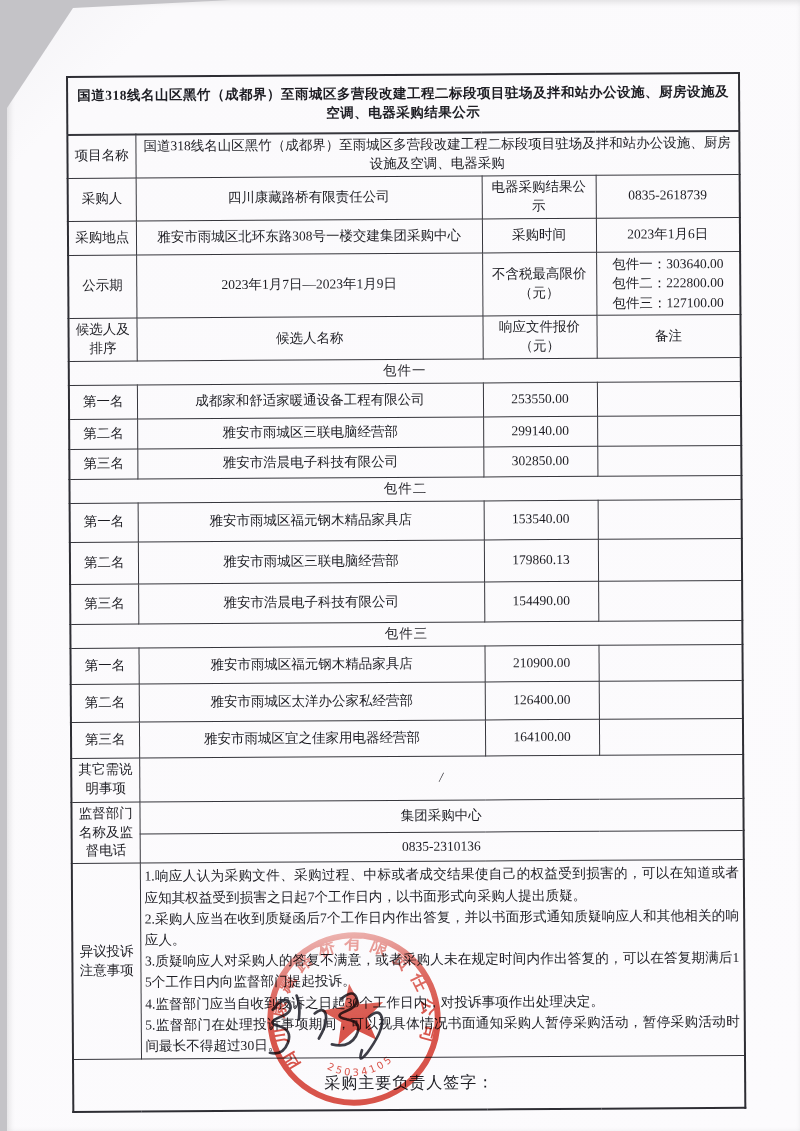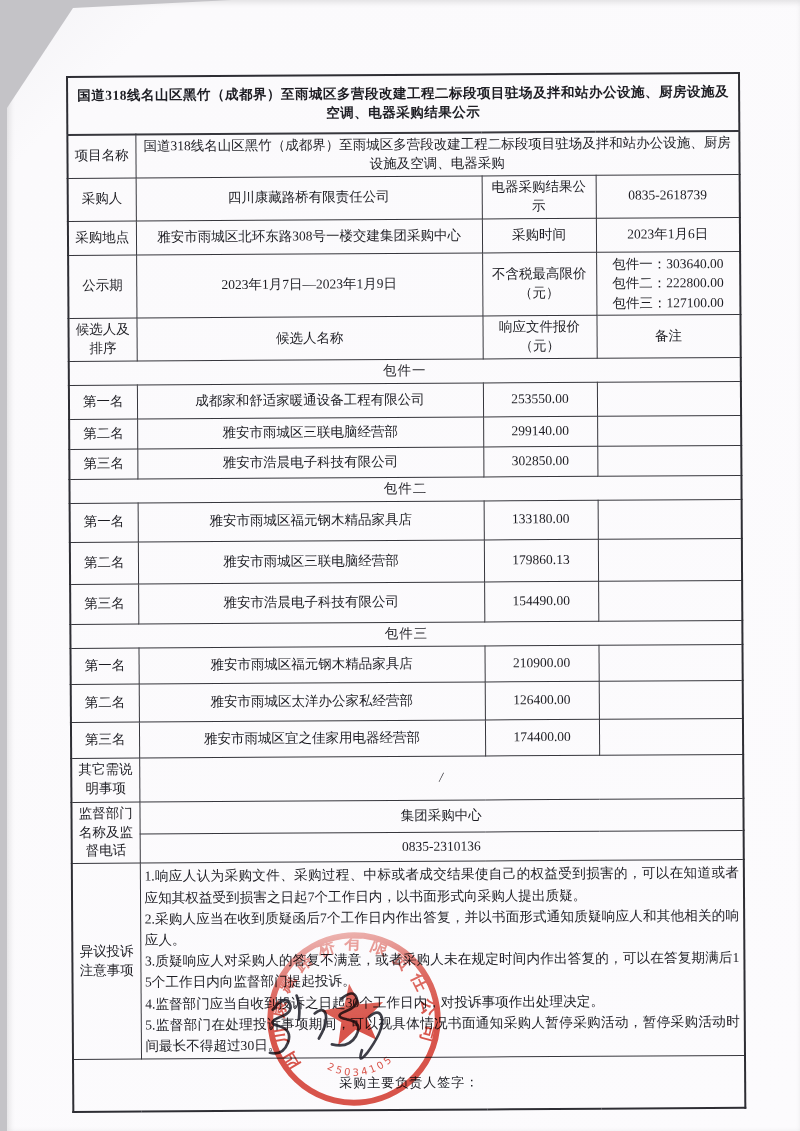--- a/index.html
+++ b/index.html
@@ -49,21 +49,21 @@
     border-bottom-width: 2.2px !important;
   }
   .lbl { font-size: 13.5px; }
   .project-val { font-size: 14px; line-height: 1.55; padding: 3px 14px; }
   .max-prices { text-align: left; padding: 3px 4px 3px 6px; font-size: 12.8px; }
   .max-prices div { white-space: nowrap; line-height: 1.45; }
   .band-cell { font-size: 13.5px; letter-spacing: 1px; }
   .notice-cell { text-align: left; padding: 5px 9px; }
   .notice-cell p { font-size: 13.6px; line-height: 1.56; text-align: justify; }
   .sig-cell { text-align: left; padding: 6px 10px 6px 12px; vertical-align: middle; }
-  .sig-label { font-size: 13px; letter-spacing: 1px; }
+  .sig-label { font-size: 16px; letter-spacing: 1px; }
   .signature-svg { position: absolute; left: 185px; top: 905px; pointer-events: none; }
   .stamp {
     position: absolute;
     left: 263px; top: 928px;
     width: 182px; height: 182px;
     opacity: 0.85;
     mix-blend-mode: multiply;
     transform: rotate(-8deg);
     -webkit-mask-image: linear-gradient(to bottom, rgba(0,0,0,.40) 0%, rgba(0,0,0,.85) 30%, #000 55%);
     mask-image: linear-gradient(to bottom, rgba(0,0,0,.40) 0%, rgba(0,0,0,.85) 30%, #000 55%);
@@ -148,21 +148,21 @@
       <td>302850.00</td>
       <td></td>
     </tr>
 
     <tr style="height:22px">
       <td colspan="4" class="band-cell">包件二</td>
     </tr>
     <tr style="height:39px">
       <td>第一名</td>
       <td>雅安市雨城区福元钢木精品家具店</td>
-      <td>133180.00</td>
+      <td>153540.00</td>
       <td></td>
     </tr>
     <tr style="height:42px">
       <td>第二名</td>
       <td>雅安市雨城区三联电脑经营部</td>
       <td>179860.13</td>
       <td></td>
     </tr>
     <tr style="height:40px">
       <td>第三名</td>
@@ -182,21 +182,21 @@
     </tr>
     <tr style="height:38px">
       <td>第二名</td>
       <td>雅安市雨城区太洋办公家私经营部</td>
       <td>126400.00</td>
       <td></td>
     </tr>
     <tr style="height:36px">
       <td>第三名</td>
       <td>雅安市雨城区宜之佳家用电器经营部</td>
-      <td>174400.00</td>
+      <td>164100.00</td>
       <td></td>
     </tr>
 
     <tr style="height:44px">
       <td class="lbl">其它需说明事项</td>
       <td colspan="3" class="slash">/</td>
     </tr>
 
     <tr style="height:28px">
       <td rowspan="2" class="lbl">监督部门名称及监督电话</td>

